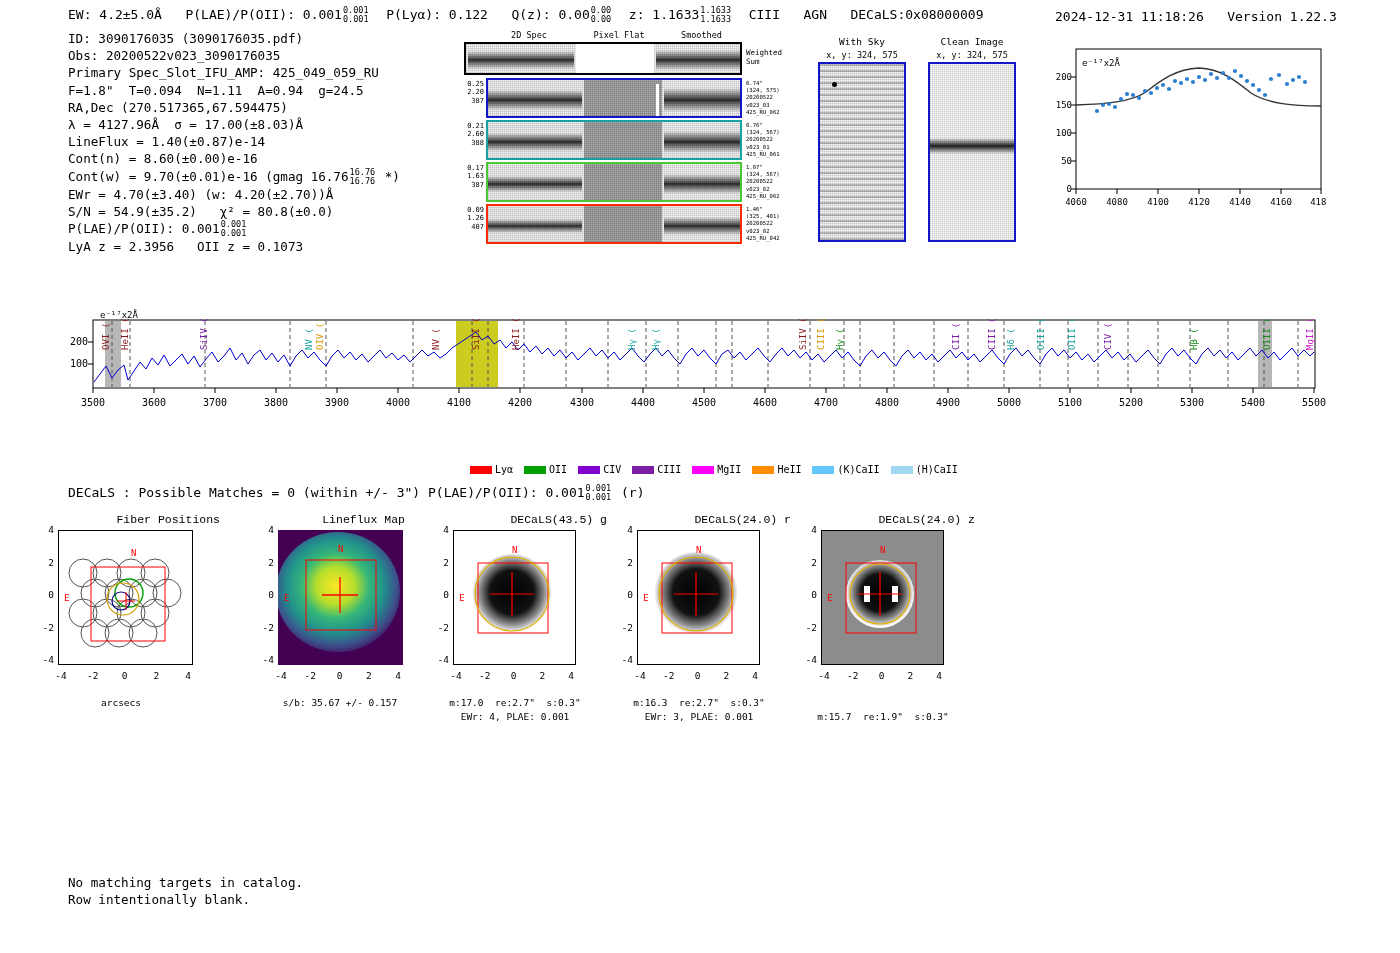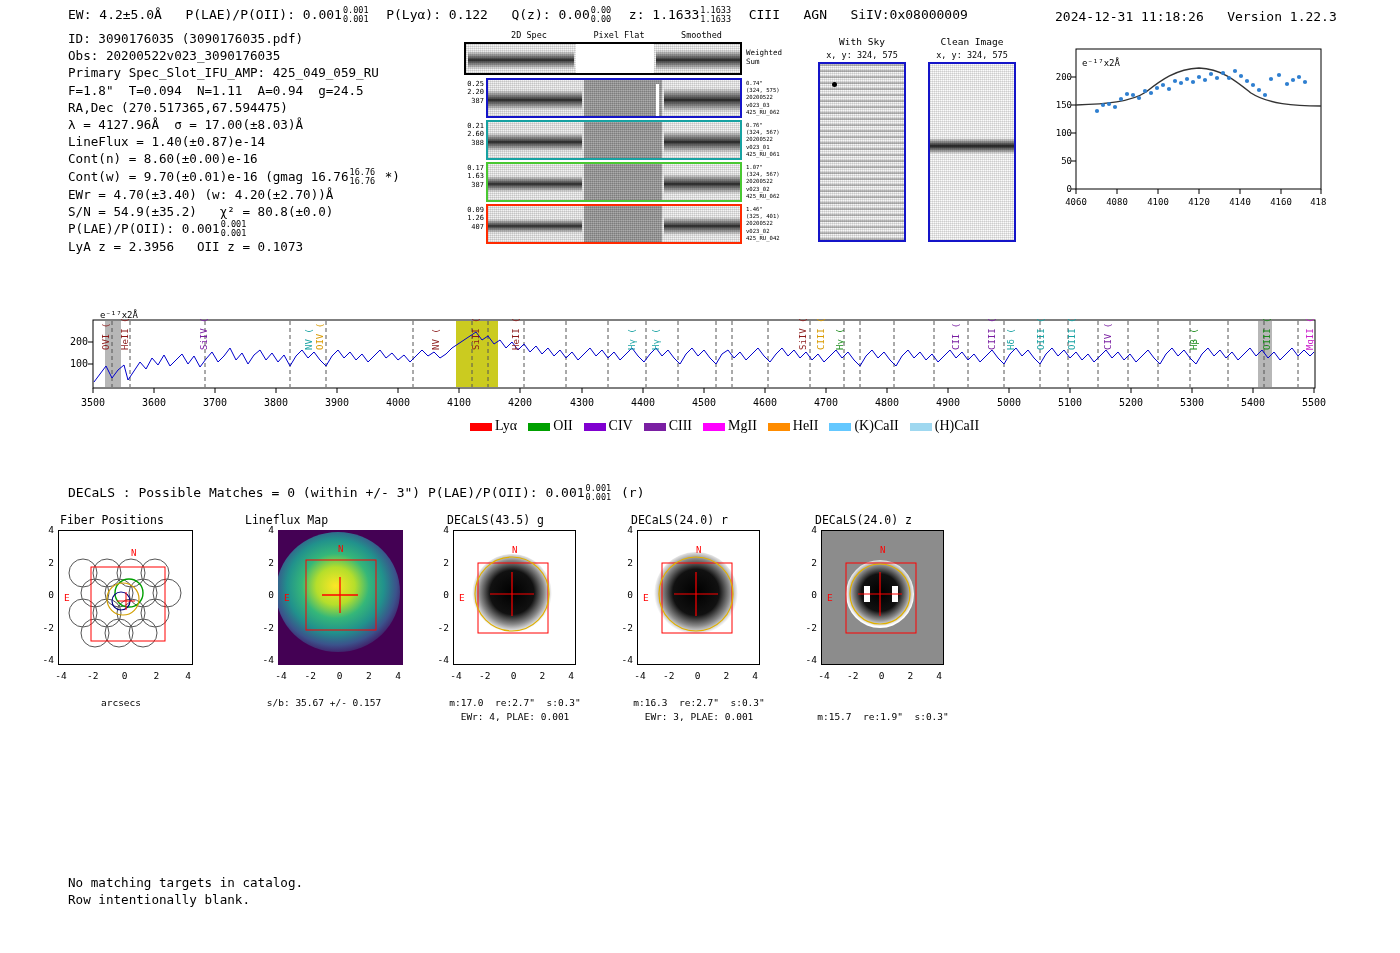--- a/index.html
+++ b/index.html
@@ -24,44 +24,44 @@
   .trace{position:absolute;left:0;right:0;background:linear-gradient(to bottom,rgba(255,255,255,0) 0%,rgba(40,40,40,.85) 45%,rgba(20,20,20,.95) 50%,rgba(40,40,40,.85) 55%,rgba(255,255,255,0) 100%);}
   
   .cutout-title{position:absolute;font-size:9.5px;text-align:center;}
   .cutbox{position:absolute;border:2px solid #1414c8;box-sizing:border-box;background:#fff;overflow:hidden;}
   
   #elp{position:absolute;left:1036px;top:44px;width:290px;height:171px;}
   
   #fullspec{position:absolute;left:68px;top:270px;width:1262px;height:190px;}
   .linelabel{position:absolute;font-size:9px;transform-origin:left bottom;white-space:nowrap;}
   
-  #legend{position:absolute;left:470px;top:418px;font-size:14px;white-space:nowrap;font-family:Liberation Serif, serif;}
+  #legend{position:absolute;left:470px;top:464px;font-size:10px;white-space:nowrap;}
   .lg-swatch{display:inline-block;width:22px;height:8px;vertical-align:middle;margin-right:3px;}
   .lg-item{display:inline-block;margin-right:11px;}
   
   #decals-title{position:absolute;left:68px;top:484px;font-size:13px;white-space:nowrap;}
-  .panel-title{position:absolute;font-size:11.5px;text-align:left;width:160px;}
+  .panel-title{position:absolute;font-size:11.5px;text-align:right;width:160px;font-family:Liberation Mono, monospace;}
   .imgframe{position:absolute;border:1px solid #000;box-sizing:border-box;overflow:hidden;background:#fff;}
   .caption{position:absolute;font-size:9.5px;text-align:center;width:200px;white-space:pre;}
   
   #footer{position:absolute;left:68px;top:874px;font-size:12.6px;line-height:17px;white-space:pre;}
   .ticklbl{position:absolute;font-size:9.5px;}
 </style>
 </head>
 <body>
 
 <div class="abs mono" id="header-line">
   <span>EW: 4.2±5.0Å</span>&nbsp;&nbsp;
   <span>P(LAE)/P(OII): 0.001</span><span class="frac"><span>0.001</span><span>0.001</span></span>&nbsp;
   <span>P(Lyα): 0.122</span>&nbsp;&nbsp;
   <span>Q(z): 0.00</span><span class="frac"><span>0.00</span><span>0.00</span></span>&nbsp;
   <span>z: 1.1633</span><span class="frac"><span>1.1633</span><span>1.1633</span></span>&nbsp;
   <span>CIII</span>&nbsp;&nbsp;
   <span>AGN</span>&nbsp;&nbsp;
-  <span>SiIV:0x08000009</span>
+  <span>DECaLS:0x08000009</span>
 </div>
 <div class="abs mono" id="header-right">
   <span>2024-12-31 11:18:26</span>&nbsp;&nbsp;
   <span>Version 1.22.3</span>
 </div>
 
 <div class="abs mono" id="info-block"><span>ID: 3090176035 (3090176035.pdf)</span>
 <span>Obs: 20200522v023_3090176035</span>
 <span>Primary Spec_Slot_IFU_AMP: 425_049_059_RU</span>
 <span>F=1.8"  T=0.094  N=1.11  A=0.94  g=24.5</span>
@@ -539,21 +539,21 @@
     <div class="ticklbl mono" style="left: 797px; top: 589px; width: 20px; text-align: right;">0</div>
     <div class="ticklbl mono" style="left: 871.5px; top: 670px; width: 20px; text-align: center;">0</div>
     <div class="ticklbl mono" style="left: 797px; top: 556.5px; width: 20px; text-align: right;">2</div>
     <div class="ticklbl mono" style="left: 900.25px; top: 670px; width: 20px; text-align: center;">2</div>
     <div class="ticklbl mono" style="left: 797px; top: 524px; width: 20px; text-align: right;">4</div>
     <div class="ticklbl mono" style="left: 929px; top: 670px; width: 20px; text-align: center;">4</div>
     <div class="ticklbl mono" style="left: 827px; top: 592px; color: rgb(255, 0, 0);">E</div>
   </div>
 
 <div class="caption" style="left:21px;top:697px;">arcsecs</div>
-<div class="caption" style="left:224px;top:697px;">s/b: 35.67 +/- 0.157</div>
+<div class="caption" style="left:240px;top:697px;">s/b: 35.67 +/- 0.157</div>
 <div class="caption" style="left:415px;top:697px;">m:17.0  re:2.7"  s:0.3"</div>
 <div class="caption" style="left:415px;top:711px;">EWr: 4, PLAE: 0.001</div>
 <div class="caption" style="left:599px;top:697px;">m:16.3  re:2.7"  s:0.3"</div>
 <div class="caption" style="left:599px;top:711px;">EWr: 3, PLAE: 0.001</div>
 <div class="caption" style="left:783px;top:711px;">m:15.7  re:1.9"  s:0.3"</div>
 
 <div id="footer" class="mono"><span>No matching targets in catalog.</span>
 <span>Row intentionally blank.</span></div>
 
 </body></html>

